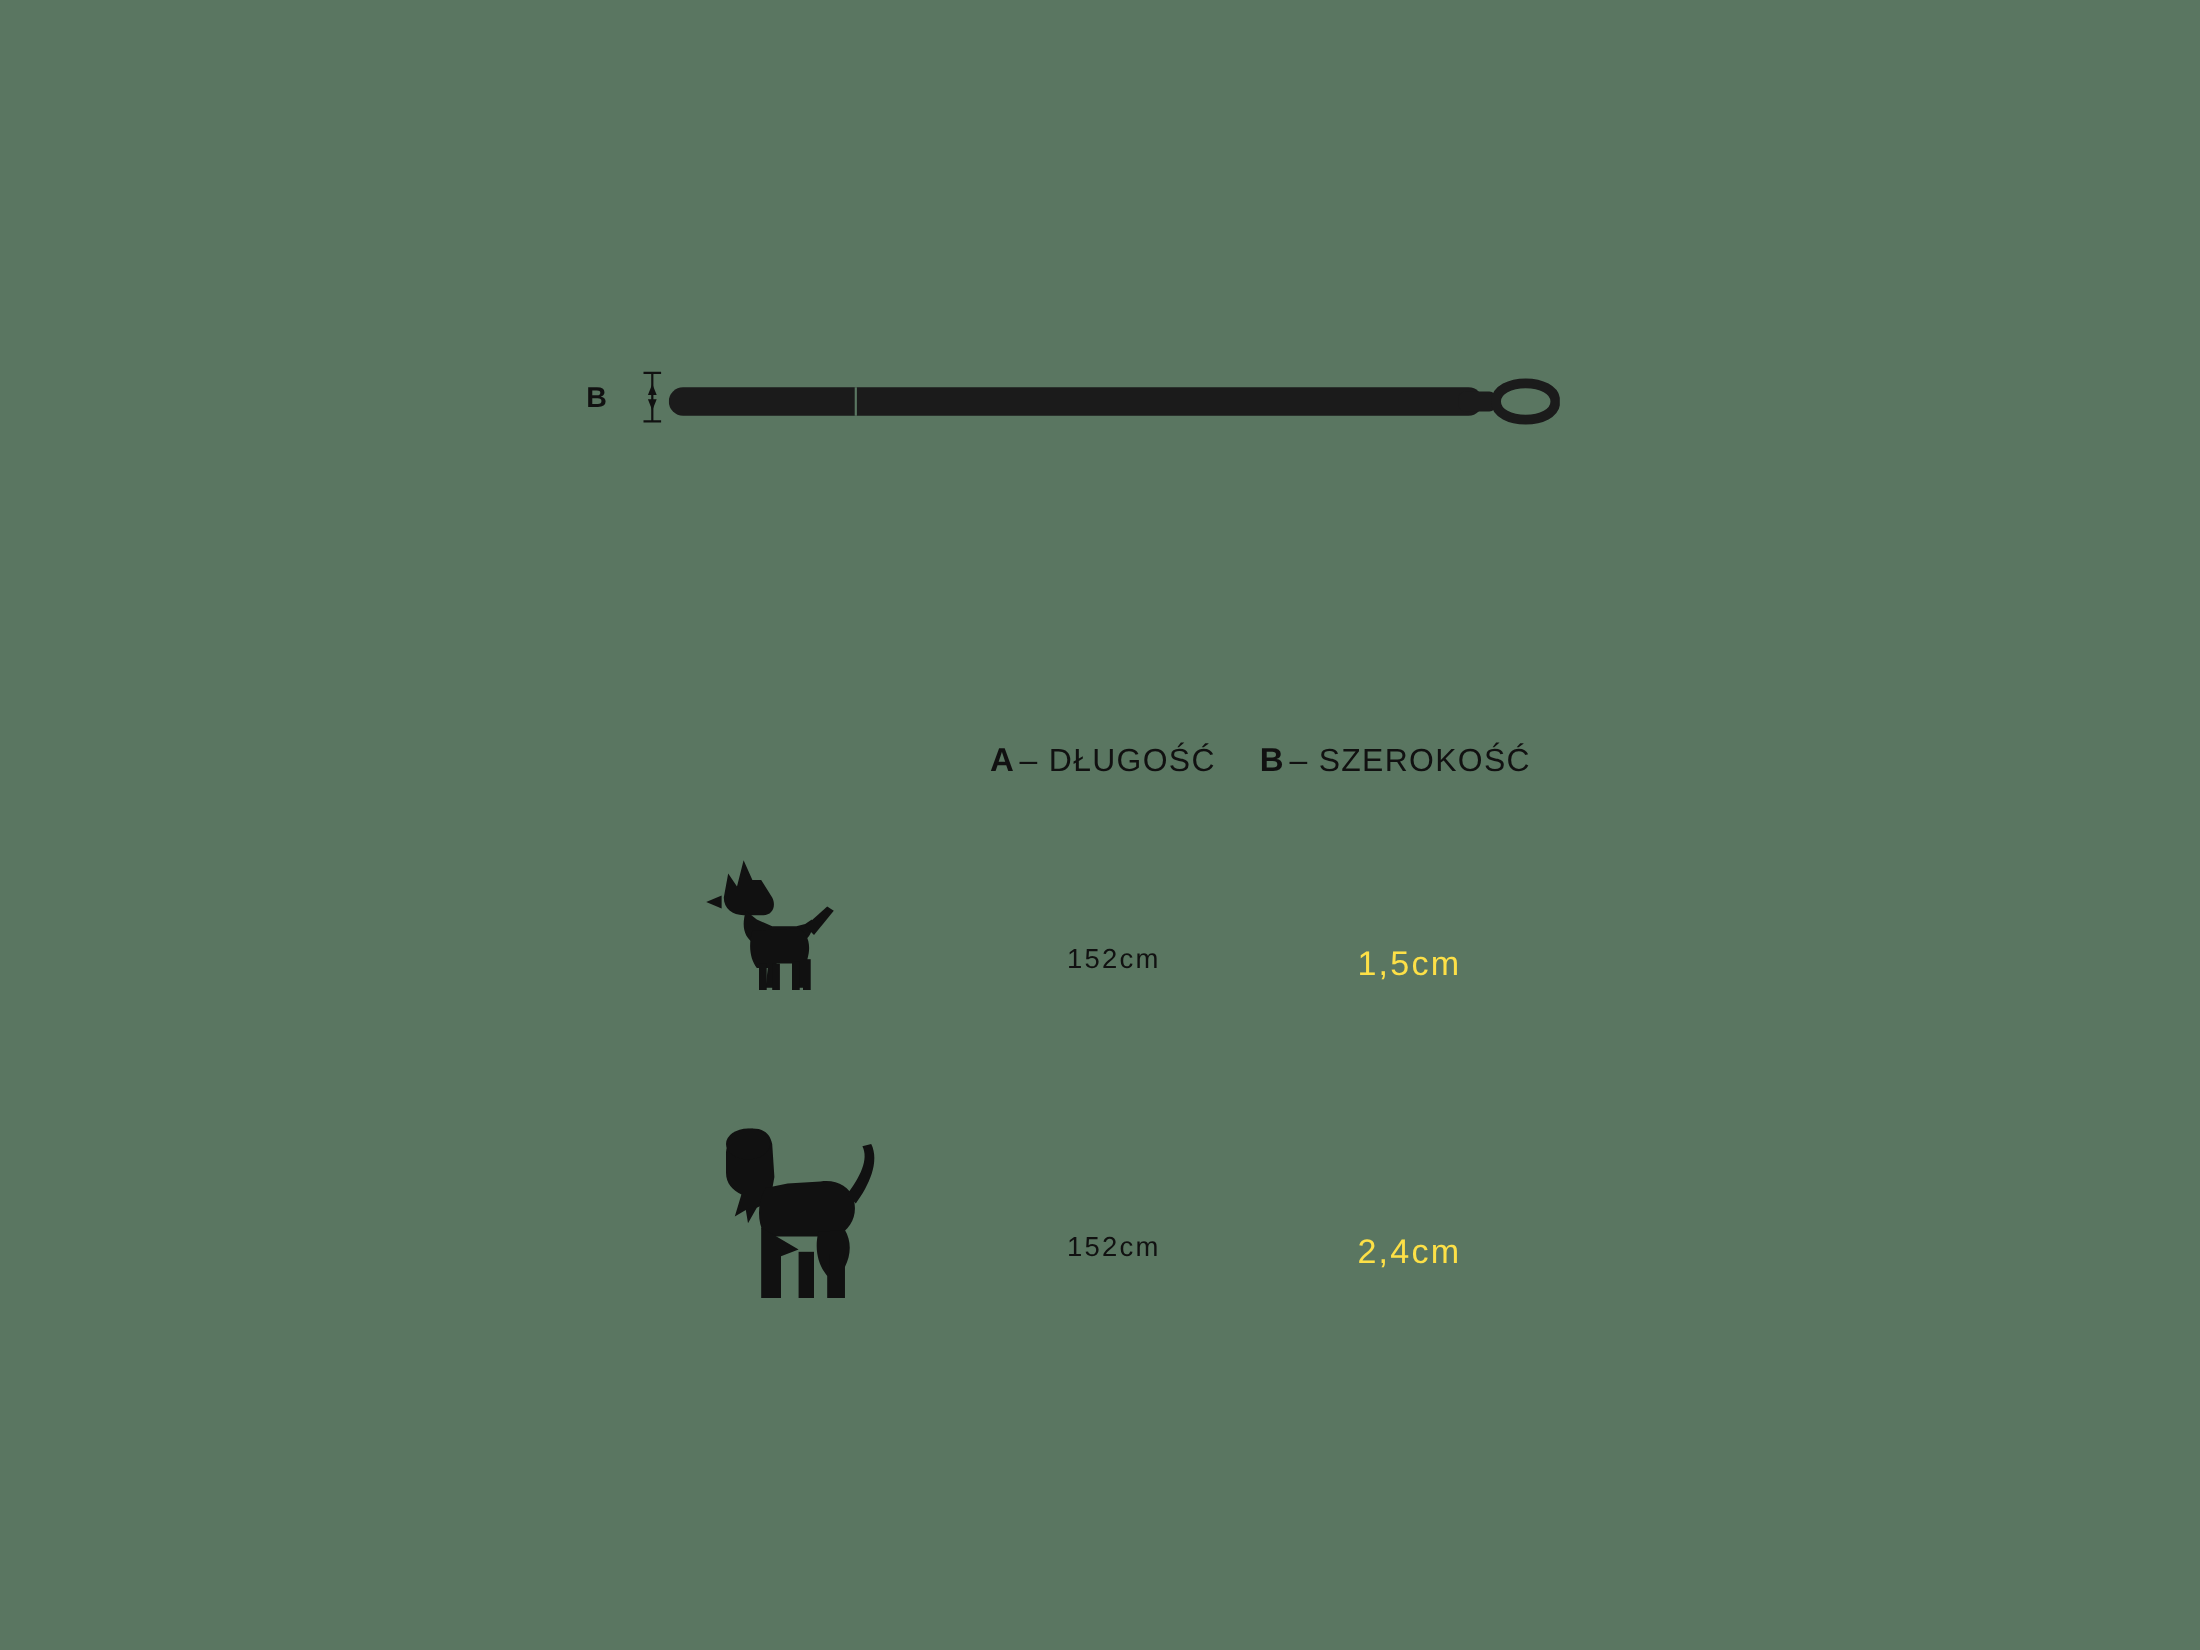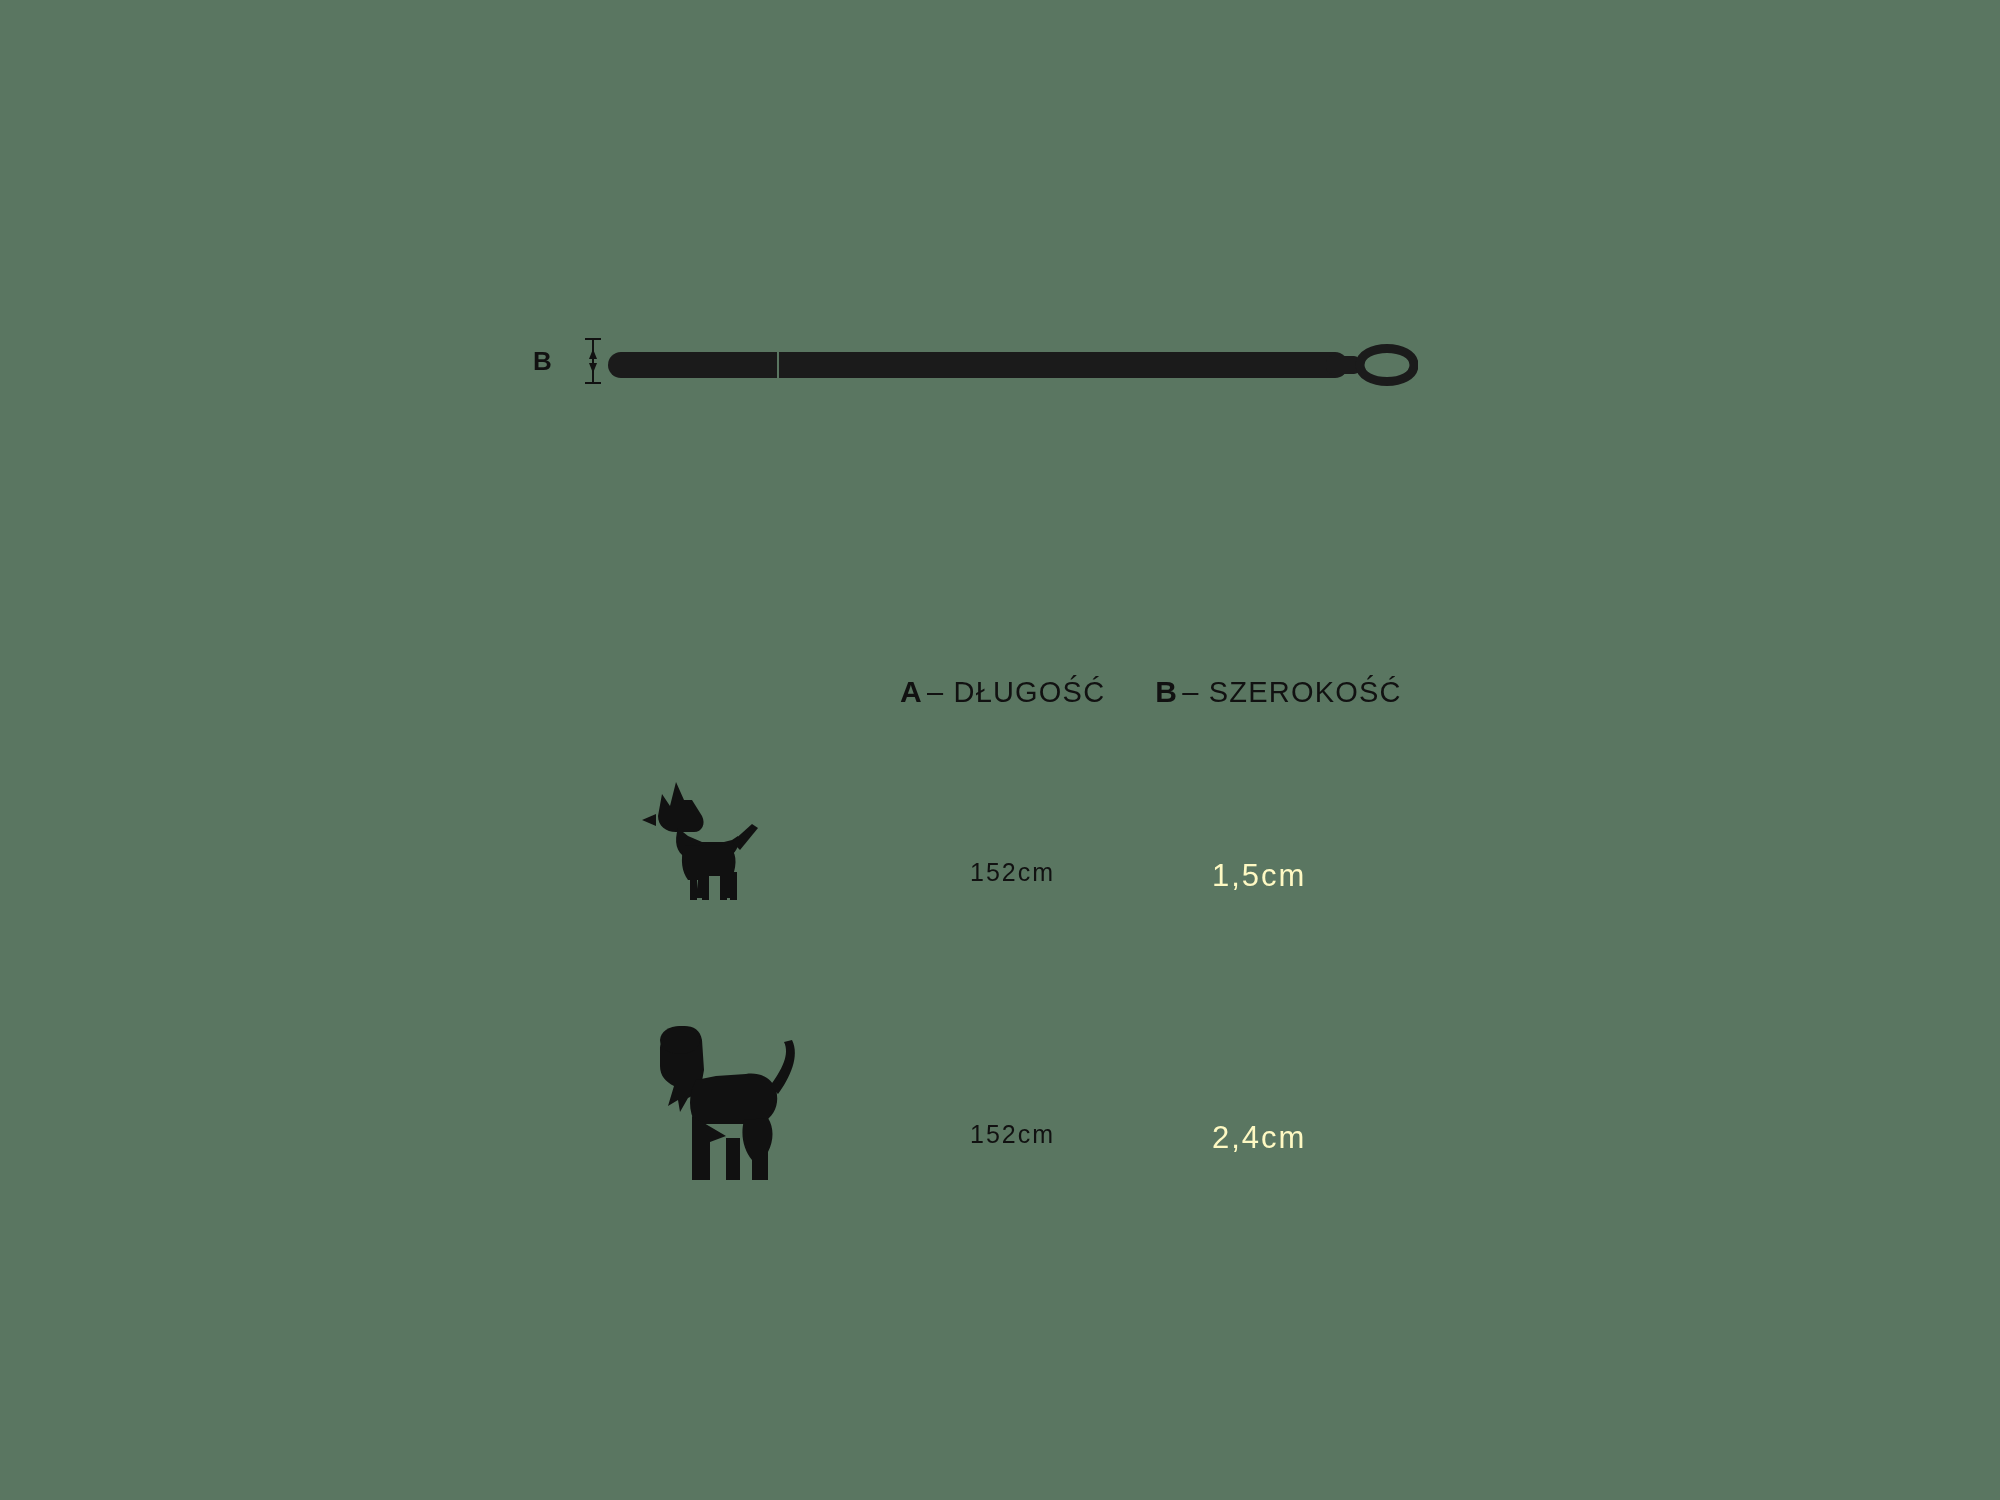--- a/index.html
+++ b/index.html
@@ -49,21 +49,21 @@
     top: 0;
   }
 
   
   .legend {
     position: absolute;
     left: 900px;
     top: 675px;
     display: flex;
     align-items: flex-end;
-    gap: 50px;
+    gap: 40px;
     white-space: nowrap;
   }
   .legend-item {
     font-size: 29px;
     color: #111;
     letter-spacing: 1.2px;
   }
   .legend-item .key {
     font-weight: bold;
     font-size: 30px;
@@ -88,24 +88,24 @@
   }
   .row .val-a {
     position: absolute;
     left: 330px;
     font-size: 25px;
     letter-spacing: 2px;
     color: #111;
   }
   .row .val-b {
     position: absolute;
-    left: 572px;
+    left: 594px;
     font-size: 31px;
     letter-spacing: 2px;
-    color: #fef9c3;
+    color: #fde047;
   }
   .row-1 .val-a, .row-1 .val-b { top: 78px; }
   .row-2 .val-a, .row-2 .val-b { top: 100px; }
   .row-2 { margin-top: 70px; }
 </style>
 </head>
 <body style="background: rgb(90, 118, 97);">
 
 <div class="stage">
 

